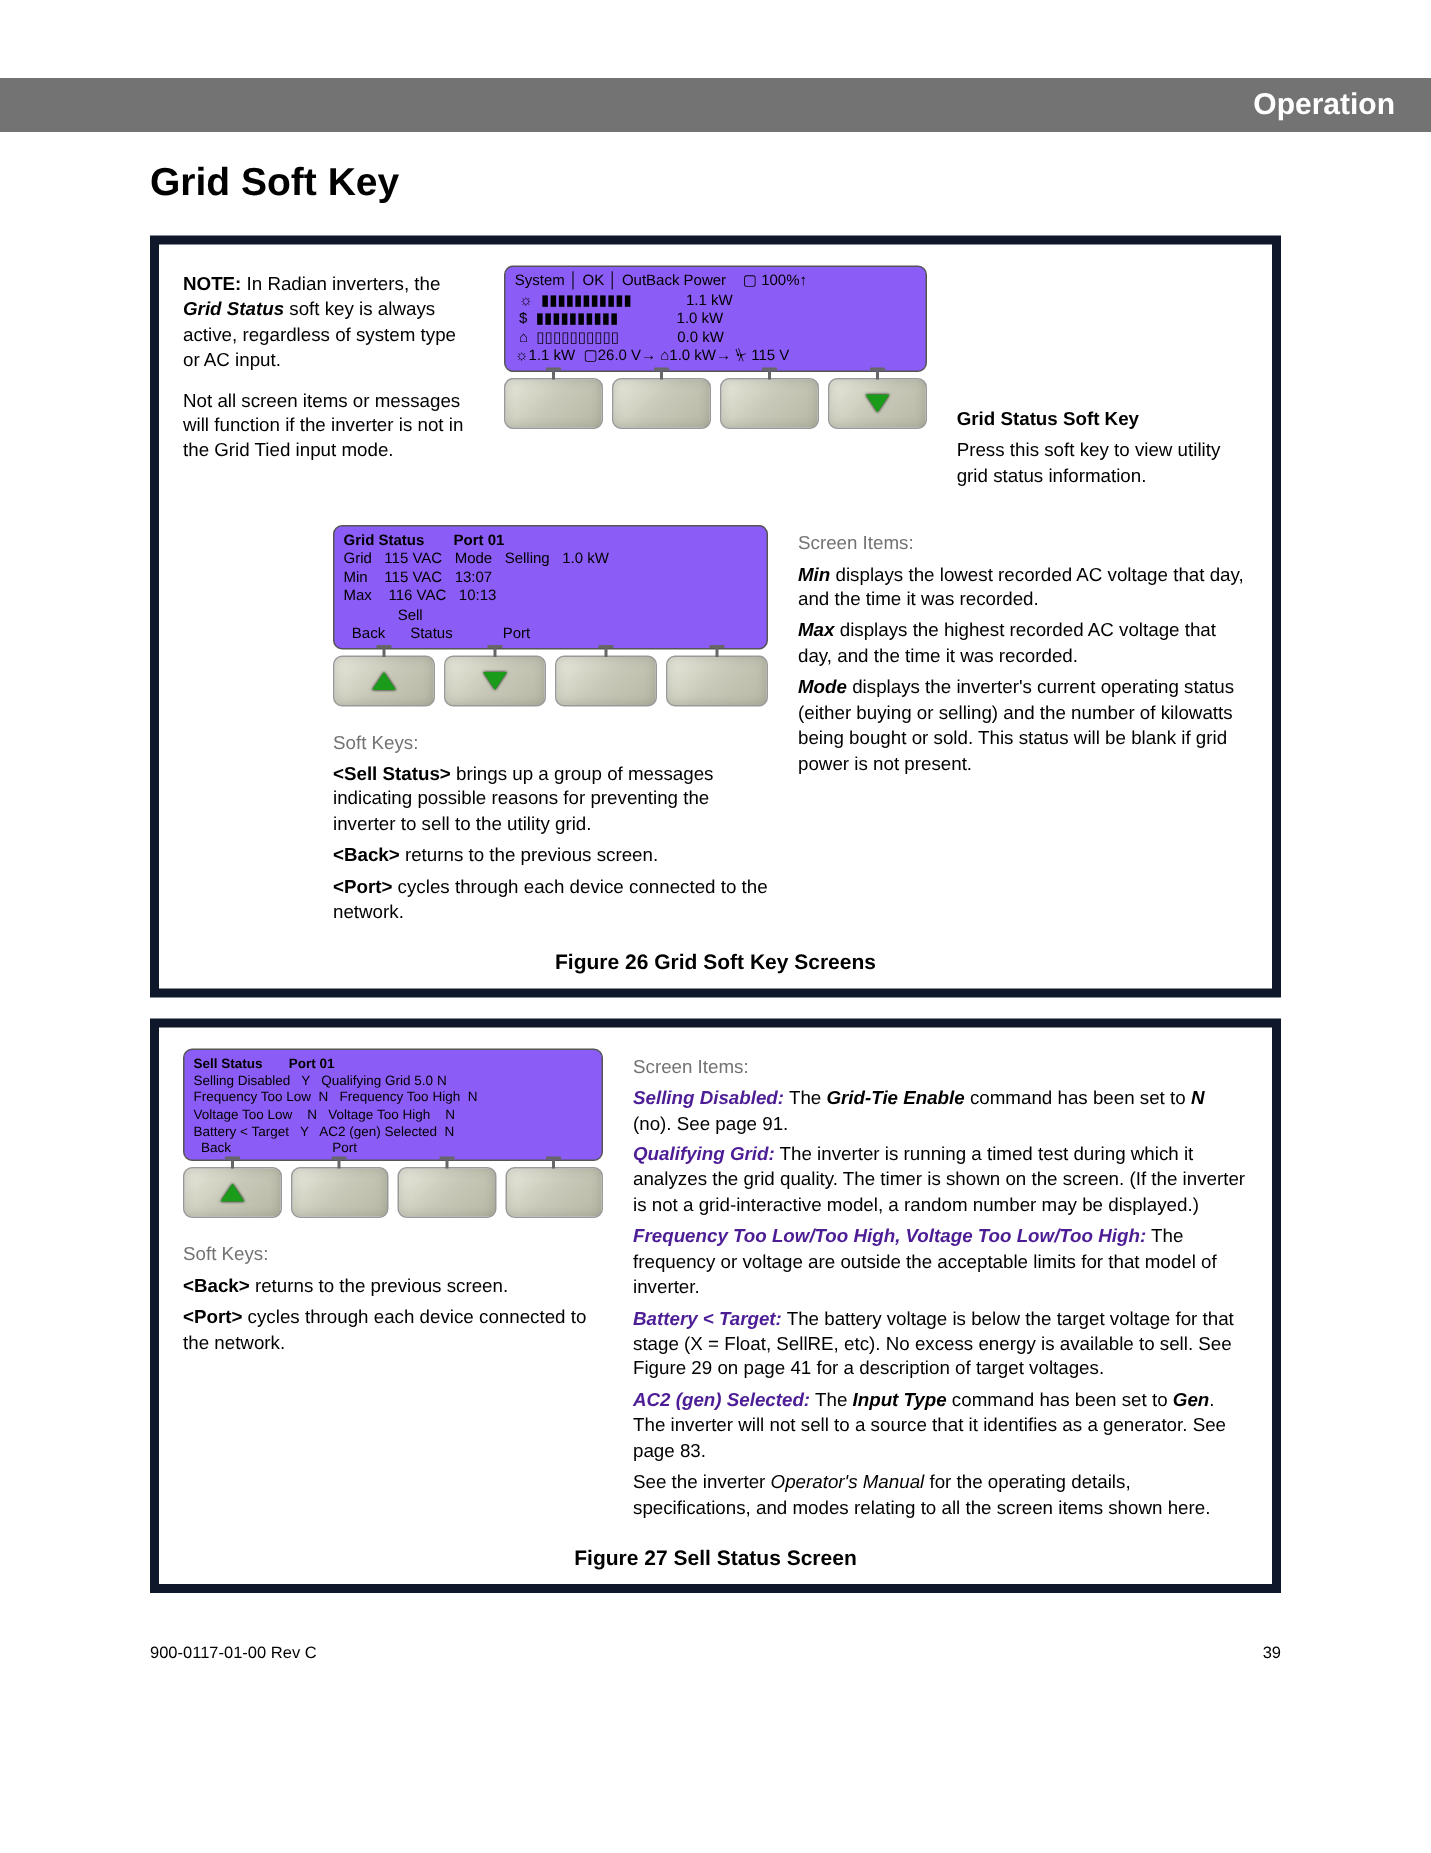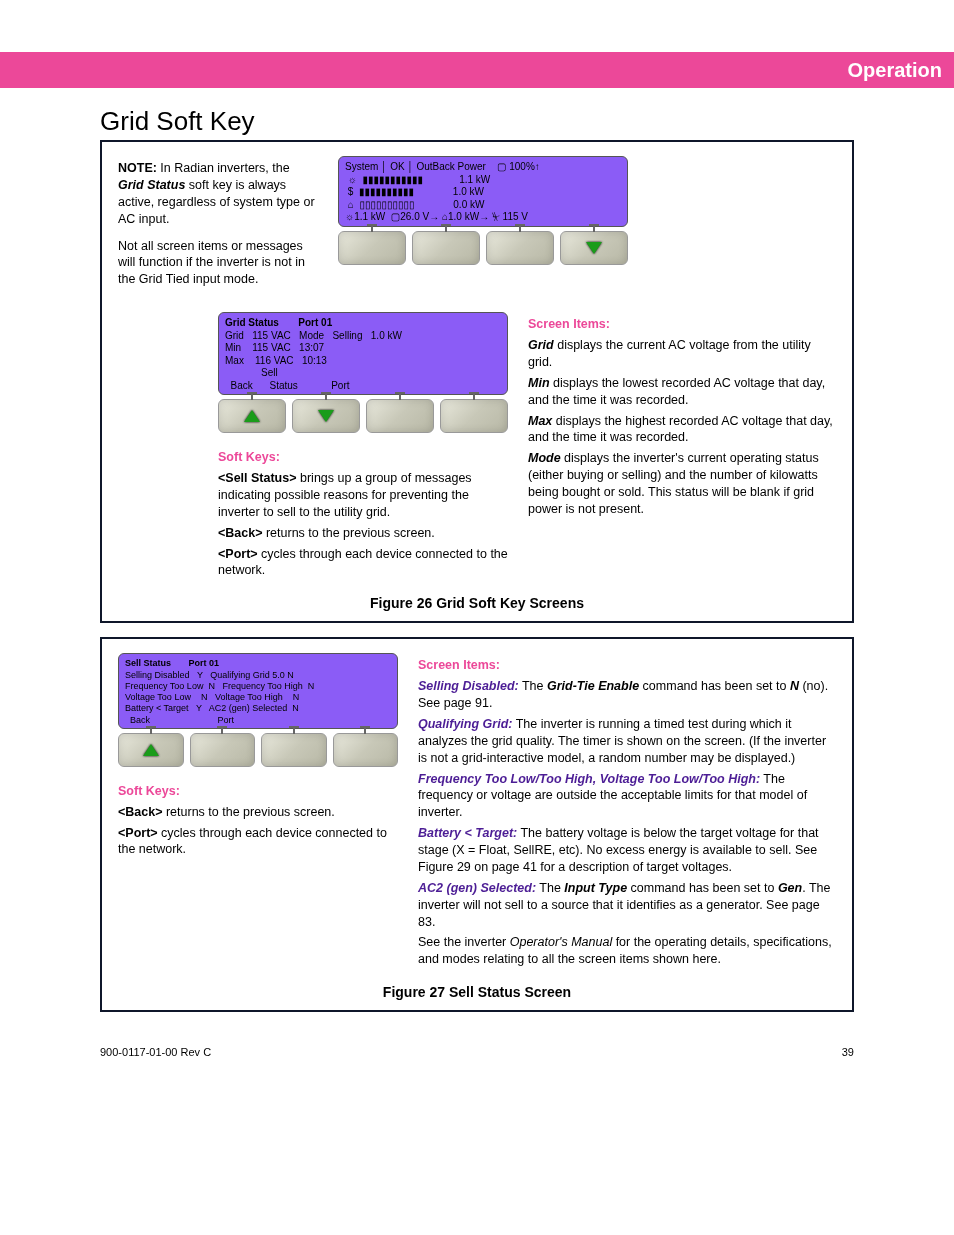--- a/index.html
+++ b/index.html
@@ -1,27 +1,27 @@
 <!DOCTYPE html>
 <html><head>
 <meta charset="utf-8">
 <style>
   * { box-sizing: border-box; margin: 0; padding: 0; }
   body { background: #fff; font-family: "Segoe UI", Arial, sans-serif; font-size: 12.5px; color: #000; width: 954px; margin: 0 auto; }
-  .blackbar { background: #ec4899; color: #fff; height: 36px; display: flex; align-items: center; justify-content: flex-end; padding-right: 12px; margin-top: 52px; }
+  .blackbar { background: #737373; color: #fff; height: 36px; display: flex; align-items: center; justify-content: flex-end; padding-right: 24px; margin-top: 52px; }
   .blackbar span { font-weight: 700; font-size: 20px; }
   .page { padding: 18px 100px 0 100px; }
-  h1 { font-size: 26px; font-weight: 400; margin-bottom: 3px; }
-  .frame { border: 2px solid #0f172a; padding: 14px 16px 10px 16px; margin-bottom: 14px; }
+  h1 { font-size: 26px; font-weight: 700; margin-bottom: 20px; }
+  .frame { border: 6px solid #0f172a; padding: 14px 16px 10px 16px; margin-bottom: 14px; }
   .row { display: flex; gap: 20px; }
   .col { flex: 1; }
   .bold { font-weight: 700; }
   .boldit { font-weight: 700; font-style: italic; }
   .bolditred { font-weight: 700; font-style: italic; color: #4c1d95; }
-  .red { color: #ec4899; font-weight: 700; }
+  .red { color: #737373; font-weight: 400; }
   p { font-size: 12.5px; line-height: 1.35; margin: 4px 0; }
   .figcap { text-align: center; font-weight: 700; font-size: 14px; margin-top: 12px; }
   .footer { display: flex; justify-content: space-between; padding: 20px 100px 0 100px; font-size: 11px; }
 
   
   .lcd { border: 1px solid #555; border-radius: 6px; background: #8b5cf6; font-family: Liberation Sans, sans-serif; font-size: 10px; line-height: 1.25; padding: 4px 6px 2px 6px; margin-bottom: 4px; }
   .lcd-row { white-space: pre; }
   .lcd-title { font-weight: 700; }
 
   
@@ -74,20 +74,24 @@
           <div class="skey">
               <span class="tconn"></span>
             </div>
           <div class="skey">
               <span class="tconn"></span>
               <span class="arrow-down"></span>
             </div>
         </div>
       </div>
 
+      <div class="side-block" style="padding-top:90px">
+        <p class="bold">Grid  Status Soft Key</p>
+        <p>Press this soft key to view utility grid status information.</p>
+      </div>
     </div>
 
     <div class="row" style="margin-top:20px">
       <div style="width:80px"></div>
 
       <div class="screenblk">
         <div class="lcd">
           <div class="lcd-row lcd-title" style="">Grid Status       Port 01</div>
           <div class="lcd-row">Grid   115 VAC   Mode   Selling   1.0 kW</div>
           <div class="lcd-row">Min    115 VAC   13:07</div>
@@ -113,21 +117,20 @@
         </div>
 
         <p class="red" style="margin-top:16px">Soft Keys:</p>
         <p><span class="bold">&lt;Sell Status&gt;</span><span> brings up a group of messages indicating possible reasons for preventing the inverter to sell to the utility grid.</span></p>
         <p><span class="bold">&lt;Back&gt;</span><span> returns to the previous screen.</span></p>
         <p><span class="bold">&lt;Port&gt;</span><span> cycles through each device connected to the network.</span></p>
       </div>
 
       <div class="col" style="max-width:340px">
         <p class="red">Screen Items:</p>
-        <p><span class="boldit">Grid</span><span> displays the current AC voltage from the utility grid.</span></p>
         <p><span class="boldit">Min</span><span> displays the lowest recorded AC voltage that day, and the time it was recorded.</span></p>
         <p><span class="boldit">Max</span><span> displays the highest recorded AC voltage that day, and the time it was recorded.</span></p>
         <p><span class="boldit">Mode</span><span> displays the inverter's current operating status (either buying or selling) and the number of kilowatts being bought or sold.  This status will be blank if grid power is not present.</span></p>
       </div>
     </div>
 
     <div class="figcap">Figure 26      Grid Soft Key Screens</div>
   </div>
 
   <div class="frame">

